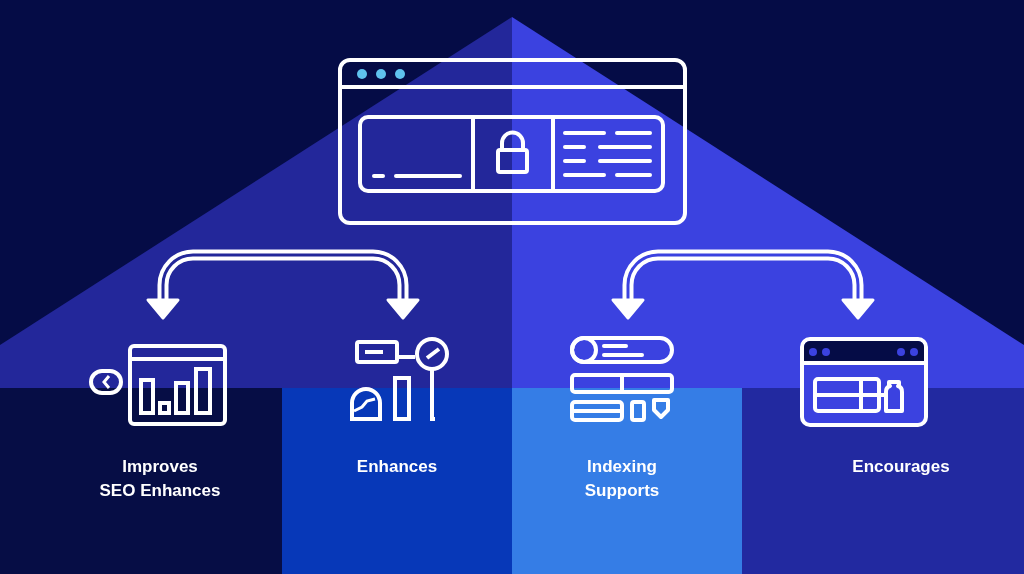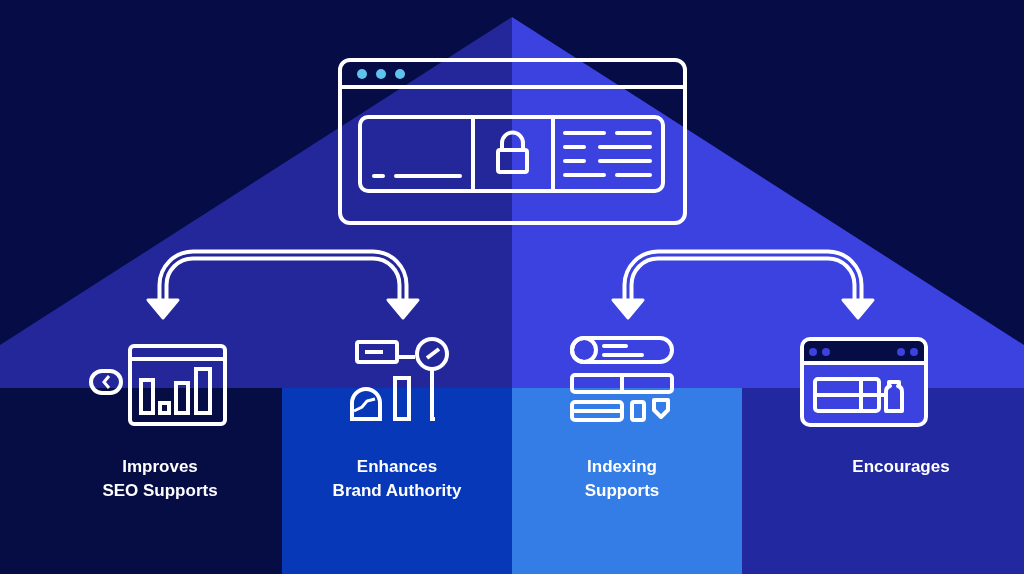--- a/index.html
+++ b/index.html
@@ -112,25 +112,24 @@
     <circle cx="117" cy="18" r="4" fill="#3b42e0"></circle>
   <rect x="18" y="45" width="64" height="32" rx="3" fill="none" stroke="#fff" stroke-width="4"></rect>
   <line x1="18" y1="61" x2="82" y2="61" stroke="#fff" stroke-width="4"></line>
   <line x1="64" y1="45" x2="64" y2="77" stroke="#fff" stroke-width="4"></line>
   <line x1="82" y1="61" x2="89" y2="61" stroke="#fff" stroke-width="4"></line>
   <path d="M89 77 V58 a6 6 0 0 1 4 -6 h-1 v-4 h10 v4 h-1 a6 6 0 0 1 4 6 V77 Z" fill="none" stroke="#fff" stroke-width="4" stroke-linejoin="round"></path>
 </svg>
 
 <div class="label" style="left:45px">
   <span>Improves</span>
-  <span>SEO Supports</span>
+  <span>SEO Enhances</span>
 </div>
 <div class="label" style="left:282px">
   <span>Enhances</span>
-  <span>Brand Authority</span>
 </div>
 <div class="label" style="left:507px">
   <span>Indexing</span>
   <span>Supports</span>
 </div>
 <div class="label" style="left:786px">
   <span>Encourages</span>
 </div>
 
 </body></html>

